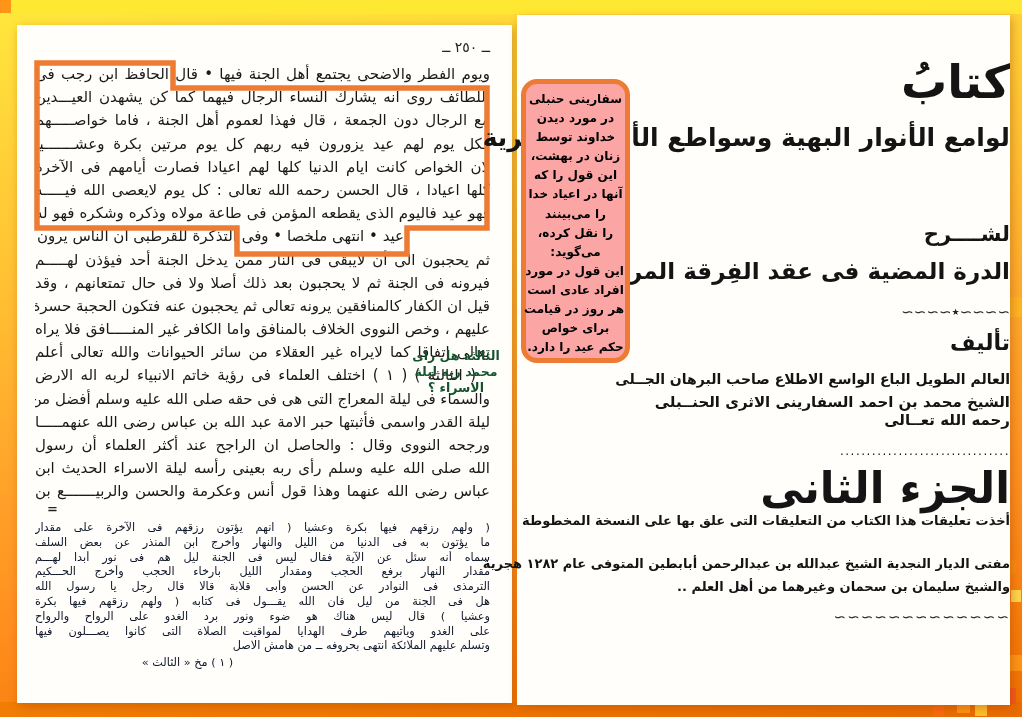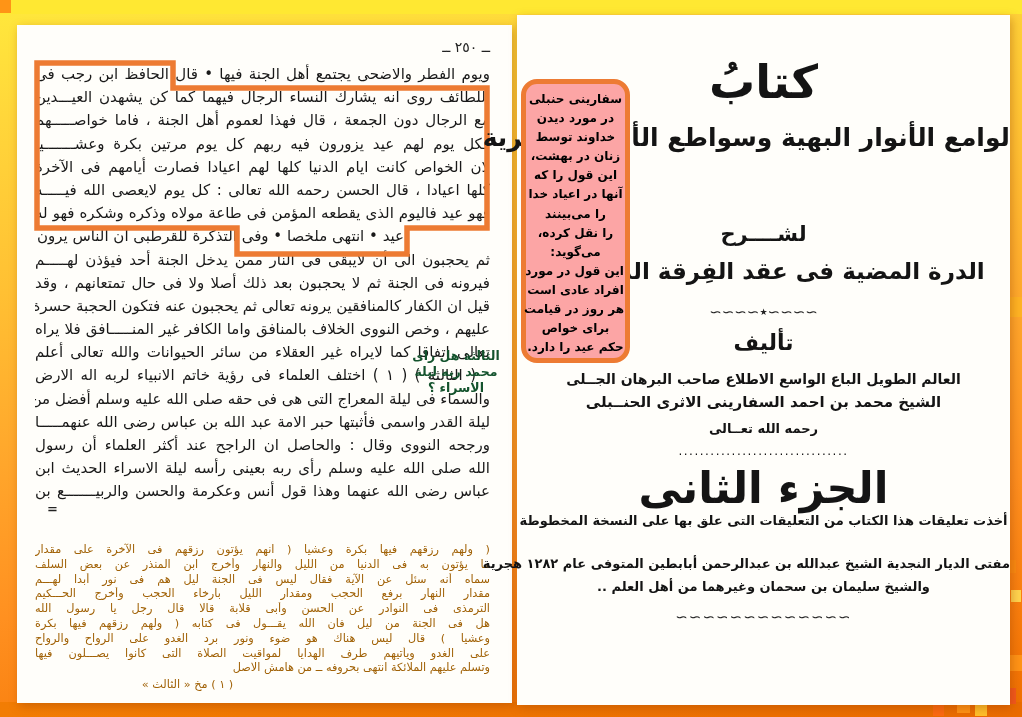--- a/index.html
+++ b/index.html
@@ -13,37 +13,37 @@
   .sq{position:absolute;z-index:2;}
   .page{position:absolute;background:#fffefa;box-shadow:2px 3px 9px rgba(150,60,0,.38);z-index:3;}
   .page-left{left:17px;top:25px;width:495px;height:678px;}
   .page-right{left:517px;top:15px;width:493px;height:690px;}
   .pageno{position:absolute;left:18px;top:14px;width:455px;text-align:right;font-size:14px;color:#222;}
   .main-lines{position:absolute;left:18px;top:38px;width:455px;direction:rtl;color:#191919;}
   .main-lines div{font-size:15px;line-height:23.2px;height:23.2px;white-space:nowrap;text-align:justify;text-align-last:justify;overflow:hidden;}
   .main-lines div:nth-child(8){padding-right:86px;}
   .main-lines div:nth-child(14){padding-right:14px;}
   .footsep{position:absolute;left:30px;top:476px;font-size:13px;font-weight:bold;color:#222;}
-  .foot-lines{position:absolute;left:18px;top:496px;width:455px;direction:rtl;color:#a16207;margin-top:22px;}
+  .foot-lines{position:absolute;left:18px;top:496px;width:455px;direction:rtl;color:#0f172a;}
   .foot-lines div{font-size:11.3px;line-height:14.8px;height:14.8px;white-space:nowrap;text-align:justify;text-align-last:justify;overflow:hidden;}
   .foot-lines div:nth-child(9){text-align-last:start;}
   .foot-lines div:nth-child(10){text-align:center;text-align-last:center;padding-right:150px;margin-top:2px;}
   .margin-note{position:absolute;left:388px;top:323px;width:102px;direction:rtl;text-align:center;font-weight:bold;font-size:12.5px;line-height:16px;color:#14532d;}
   .hl-svg{position:absolute;left:0;top:0;pointer-events:none;z-index:4;}
   
-  .rp-line{position:absolute;left:0;width:100%;text-align:center;direction:rtl;color:#141414;white-space:nowrap;}
+  .rp-line{position:absolute;left:0;width:100%;text-align:right;direction:rtl;color:#141414;white-space:nowrap;}
   .rp-kitab{top:40px;font-size:46px;font-weight:bold;}
   .rp-title{top:108px;font-size:25px;font-weight:bold;letter-spacing:-0.3px;}
   .rp-lead{top:207px;font-size:21px;font-weight:bold;}
   .rp-sub{top:243px;font-size:23px;font-weight:bold;}
   .rp-flourish{top:288px;font-size:15px;letter-spacing:2px;color:#222;}
   .rp-talif{top:315px;font-size:22px;font-weight:bold;}
   .rp-auth1{top:356px;font-size:14px;font-weight:bold;}
   .rp-auth2{top:378px;font-size:15px;font-weight:bold;}
-  .rp-auth3{top:406px;font-size:13px;font-weight:bold;}
+  .rp-auth3{top:396px;font-size:15px;font-weight:bold;}
   .rp-dots{top:433px;font-size:12px;letter-spacing:1.5px;color:#111;}
   .rp-vol{top:448px;font-size:43px;font-weight:bold;}
   .rp-note1{top:498px;font-size:13px;font-weight:bold;}
   .rp-note2{top:541px;font-size:13px;font-weight:bold;}
   .rp-note3{top:564px;font-size:13px;font-weight:bold;}
   .rp-wavy{top:593px;font-size:15px;letter-spacing:1px;color:#222;}
   
   .annot{
     position:absolute;left:521px;top:79px;width:109px;height:284px;box-sizing:border-box;
     border:5px solid #ed7b33;border-radius:16px;background:#fca5a5;z-index:6;

